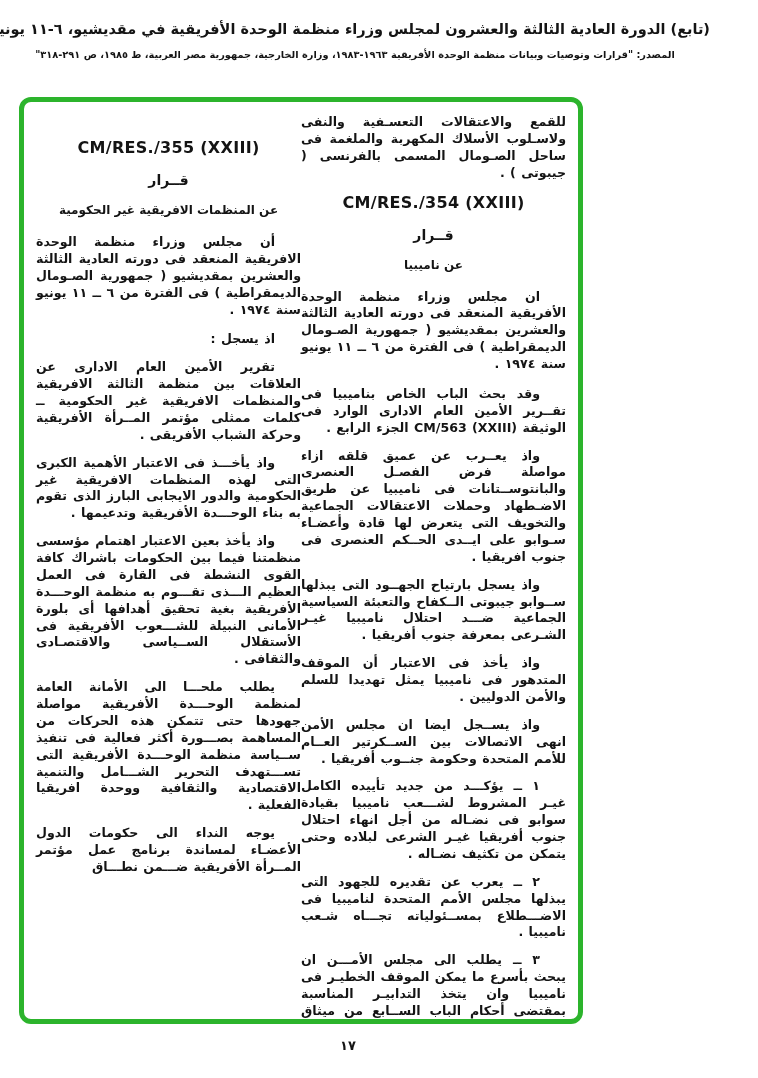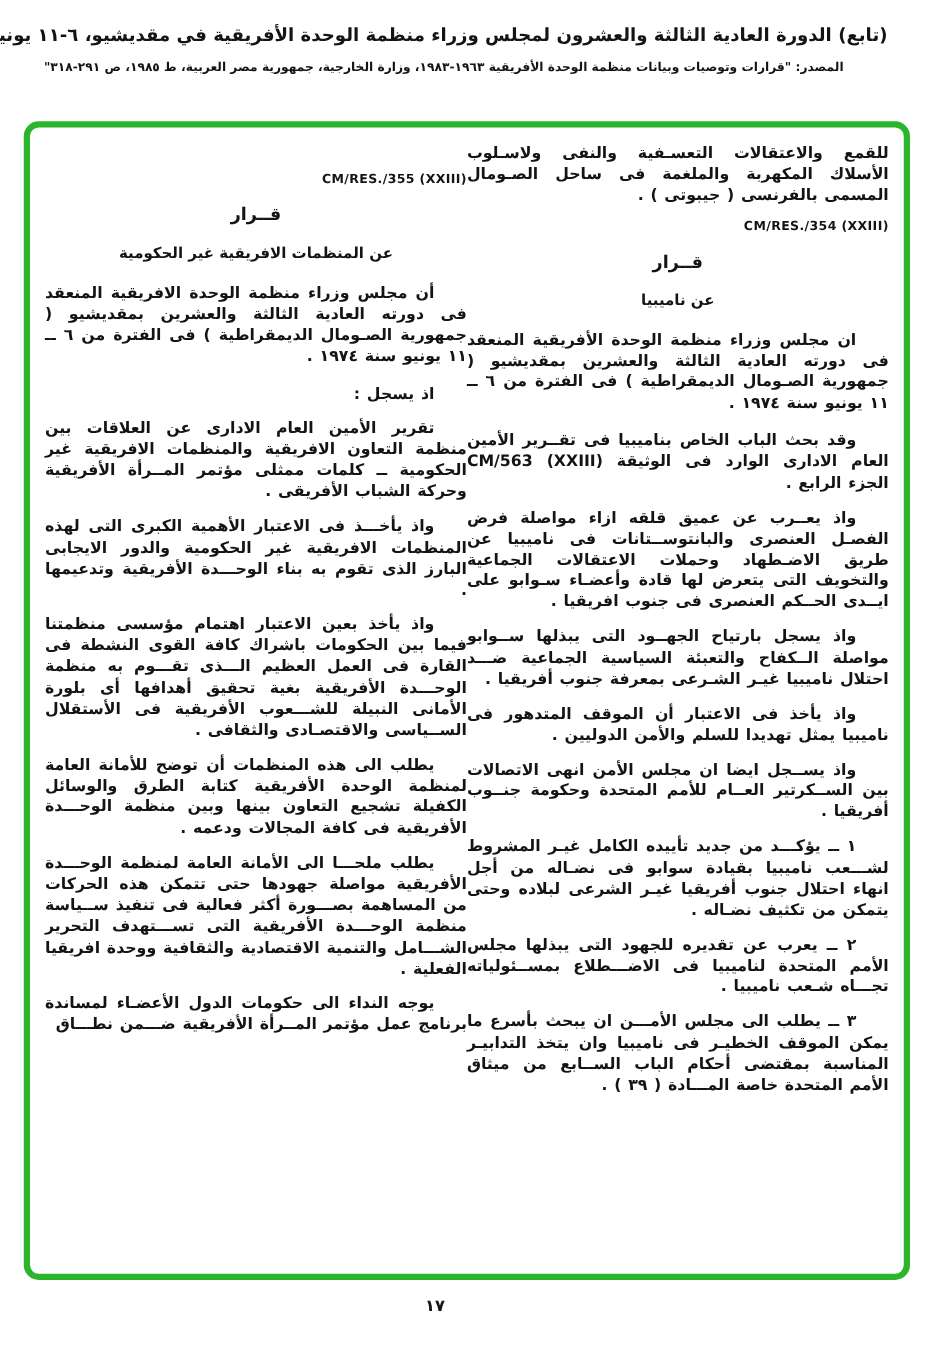--- a/index.html
+++ b/index.html
@@ -14,21 +14,21 @@
   }
 
   
   .header { position: absolute; top: 21px; left: 0; width: 710px; text-align: center; direction: rtl; }
   .hdr-title { font-size: 14.5px; font-weight: 700; white-space: nowrap; }
   .hdr-source { font-size: 9.8px; font-weight: 700; margin-top: 12px; white-space: nowrap; }
 
   
   .frame {
     position: absolute; left: 19px; top: 97px;
-    width: 709px; height: 927px;
+    width: 564px; height: 927px;
     border: 5px solid #2cb42c;
     border-radius: 12px;
     padding: 12px 12px 8px 12px;
     display: flex; direction: rtl;
     overflow: hidden;
     background: #ffffff;
   }
   .col { flex: 1 1 0; direction: rtl; }
 
   .para {
@@ -36,22 +36,22 @@
     line-height: 1.34;
     text-align: justify;
     text-indent: 26px;
     margin: 0 0 11px 0;
     word-spacing: 1px;
   }
   .para.flush { text-indent: 0; }
   .para.opener { margin-bottom: 13px; }
 
   .docref {
-    direction: ltr; text-align: right;
-    font-weight: 700; font-size: 10px;
+    direction: ltr; text-align: center;
+    font-weight: 700; font-size: 16px;
     margin: 0 0 15px 0;
     letter-spacing: .3px;
   }
   .col-left .docref { margin-top: 24px; }
   .col-right .docref { margin-top: 6px; }
 
   .res-title  { text-align: center; font-weight: 700; font-size: 14px;   margin: 2px 0 15px 0; }
   .res-subject{ text-align: center; font-weight: 700; font-size: 12px; margin: 0 0 17px 0; }
 
   .page-num {
@@ -72,38 +72,37 @@
   <div class="frame" style="border-color: rgb(44, 180, 44);">
 
     <div class="col col-right">
       <p class="para flush">للقمع والاعتقالات التعسـفية والنفى ولاسـلوب الأسلاك المكهربة والملغمة فى ساحل الصـومال المسمى بالفرنسى ( جيبوتى ) .</p>
       <div class="docref">CM/RES./354 (XXIII)</div>
       <div class="res-title">قــرار</div>
       <div class="res-subject">عن ناميبيا</div>
       <p class="para opener">ان مجلس وزراء منظمة الوحدة الأفريقية المنعقد فى دورته العادية الثالثة والعشرين بمقديشيو ( جمهورية الصـومال الديمقراطية ) فى الفترة من ٦ ــ ١١ يونيو سنة ١٩٧٤ .</p>
       <p class="para">وقد بحث الباب الخاص بناميبيا فى تقــرير الأمين العام الادارى الوارد فى الوثيقة CM/563 (XXIII) الجزء الرابع .</p>
       <p class="para">واذ يعــرب عن عميق قلقه ازاء مواصلة فرض الفصـل العنصرى والبانتوســتانات فى ناميبيا عن طريق الاضـطهاد وحملات الاعتقالات الجماعية والتخويف التى يتعرض لها قادة وأعضـاء سـوابو على ايــدى الحــكم العنصرى فى جنوب افريقيا .</p>
-      <p class="para">واذ يسجل بارتياح الجهــود التى يبذلها ســوابو مواصلة الــكفاح والتعبئة السياسية الجماعية ضـــد احتلال ناميبيا غيـر الشـرعى بمعرفة جنوب أفريقيا .</p>
+      <p class="para">واذ يسجل بارتياح الجهــود التى يبذلها ســوابو جيبوتى الــكفاح والتعبئة السياسية الجماعية ضـــد احتلال ناميبيا غيـر الشـرعى بمعرفة جنوب أفريقيا .</p>
       <p class="para">واذ يأخذ فى الاعتبار أن الموقف المتدهور فى ناميبيا يمثل تهديدا للسلم والأمن الدوليين .</p>
       <p class="para">واذ يســجل ايضا ان مجلس الأمن انهى الاتصالات بين الســكرتير العــام للأمم المتحدة وحكومة جنــوب أفريقيا .</p>
       <p class="para">١ ــ يؤكـــد من جديد تأييده الكامل غيـر المشروط لشـــعب ناميبيا بقيادة سوابو فى نضـاله من أجل انهاء احتلال جنوب أفريقيا غيـر الشرعى لبلاده وحتى يتمكن من تكثيف نضـاله .</p>
       <p class="para">٢ ــ يعرب عن تقديره للجهود التى يبذلها مجلس الأمم المتحدة لناميبيا فى الاضـــطلاع بمســئولياته تجـــاه شـعب ناميبيا .</p>
       <p class="para">٣ ــ يطلب الى مجلس الأمـــن ان يبحث بأسرع ما يمكن الموقف الخطيـر فى ناميبيا وان يتخذ التدابيـر المناسبة بمقتضى أحكام الباب الســابع من ميثاق الأمم المتحدة خاصة المـــادة ( ٣٩ ) .</p>
     </div>
 
     <div class="col col-left">
       <div class="docref">CM/RES./355 (XXIII)</div>
       <div class="res-title">قــرار</div>
       <div class="res-subject">عن المنظمات الافريقية غير الحكومية</div>
       <p class="para opener">أن مجلس وزراء منظمة الوحدة الافريقية المنعقد فى دورته العادية الثالثة والعشرين بمقديشيو ( جمهورية الصـومال الديمقراطية ) فى الفترة من ٦ ــ ١١ يونيو سنة ١٩٧٤ .</p>
       <p class="para">اذ يسجل :</p>
-      <p class="para">تقرير الأمين العام الادارى عن العلاقات بين منظمة التعاون الافريقية والمنظمات الافريقية غير الحكومية ــ كلمات ممثلى مؤتمر المــرأة الأفريقية وحركة الشباب الأفريقى .</p>
+      <p class="para">تقرير الأمين العام الادارى عن العلاقات بين منظمة الثالثة الافريقية والمنظمات الافريقية غير الحكومية ــ كلمات ممثلى مؤتمر المــرأة الأفريقية وحركة الشباب الأفريقى .</p>
       <p class="para">واذ يأخـــذ فى الاعتبار الأهمية الكبرى التى لهذه المنظمات الافريقية غير الحكومية والدور الايجابى البارز الذى تقوم به بناء الوحـــدة الأفريقية وتدعيمها .</p>
       <p class="para">واذ يأخذ بعين الاعتبار اهتمام مؤسسى منظمتنا فيما بين الحكومات باشراك كافة القوى النشطة فى القارة فى العمل العظيم الـــذى تقـــوم به منظمة الوحـــدة الأفريقية بغية تحقيق أهدافها أى بلورة الأمانى النبيلة للشـــعوب الأفريقية فى الأستقلال الســياسى والاقتصـادى والثقافى .</p>
-      <p class="para">يطلب الى هذه المنظمات أن توضح للأمانة العامة لمنظمة الوحدة الأفريقية كتابة الطرق والوسائل الكفيلة تشجيع التعاون بينها وبين منظمة الوحـــدة الأفريقية فى كافة المجالات ودعمه .</p>
       <p class="para">يطلب ملحـــا الى الأمانة العامة لمنظمة الوحـــدة الأفريقية مواصلة جهودها حتى تتمكن هذه الحركات من المساهمة بصـــورة أكثر فعالية فى تنفيذ ســياسة منظمة الوحـــدة الأفريقية التى تســـتهدف التحرير الشـــامل والتنمية الاقتصادية والثقافية ووحدة افريقيا الفعلية .</p>
       <p class="para">يوجه النداء الى حكومات الدول الأعضـاء لمساندة برنامج عمل مؤتمر المــرأة الأفريقية ضـــمن نطـــاق</p>
     </div>
 
   </div>
 
   <div class="page-num">١٧</div>
 
 </div>
 

